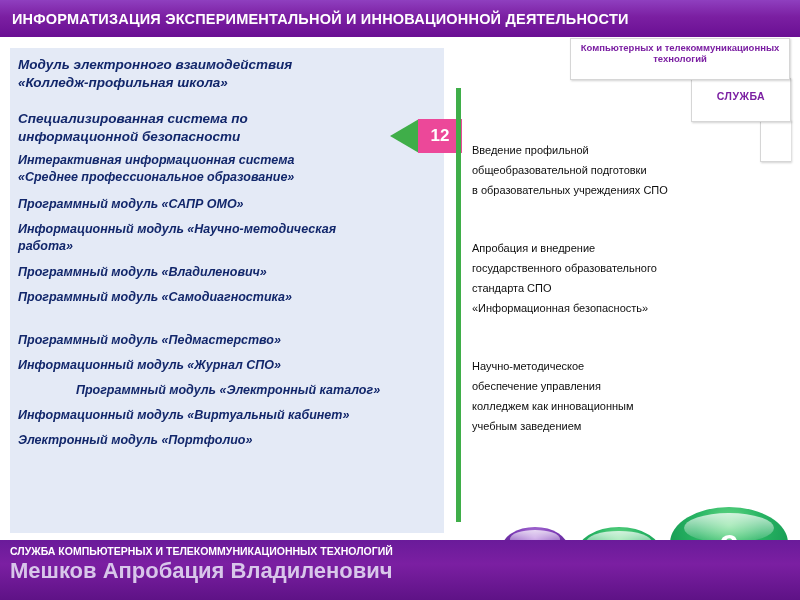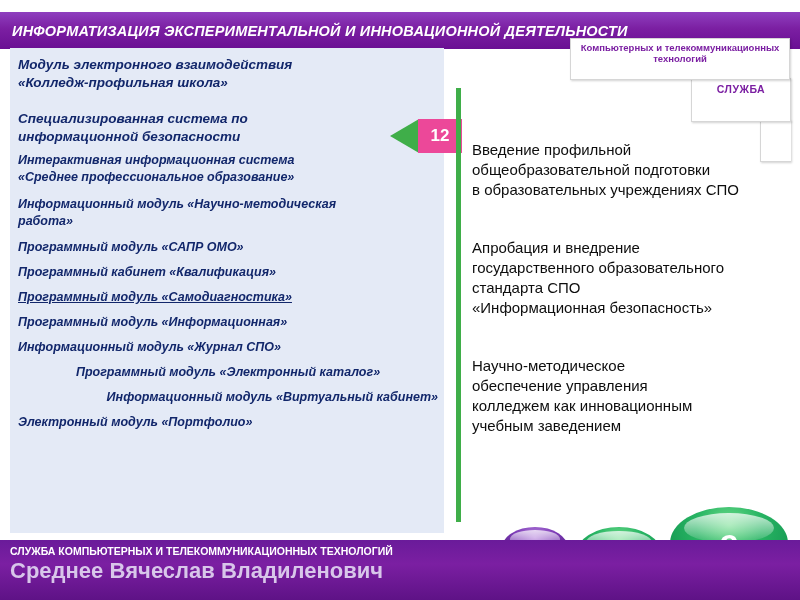--- a/index.html
+++ b/index.html
@@ -17,27 +17,26 @@
     position: relative;
     width: 800px;
     height: 600px;
     background: #ffffff;
     overflow: hidden;
   }
   
   .title-bar {
     position: absolute;
     left: 0;
-    top: 12px;
+    top: 0;
     width: 800px;
     height: 37px;
     background: linear-gradient(to bottom, #8f3fbf 0%, #7b1fa2 45%, #6a0f93 100%);
     display: flex;
     align-items: center;
-    font-style: italic;
   }
   .title-bar .title-text {
     color: #ffffff;
     font-size: 14.5px;
     font-weight: bold;
     letter-spacing: 0.2px;
     padding-left: 12px;
     white-space: nowrap;
   }
   
@@ -65,21 +64,21 @@
     left: 691px;
     top: 78px;
     width: 98px;
     height: 42px;
   }
   .tr-box-2 .lbl {
     color: #7b1fa2;
     font-size: 10.5px;
     font-weight: bold;
     text-align: center;
-    padding-top: 4px;
+    padding-top: 11px;
     letter-spacing: 0.5px;
   }
   .tr-box-3 {
     left: 760px;
     top: 120px;
     width: 30px;
     height: 40px;
     border-right: none;
   }
   
@@ -157,21 +156,21 @@
   }
   
   .right-col {
     position: absolute;
     left: 472px;
     top: 140px;
     width: 320px;
   }
   .r-item {
     color: #0d0d0d;
-    font-size: 15px;
+    font-size: 11px;
     line-height: 20px;
     white-space: pre-line;
   }
   .r-gap-1 { margin-bottom: 38px; }
   .r-gap-2 { margin-bottom: 38px; }
   
   .bottom-bar {
     position: absolute;
     left: 0;
     top: 540px;
@@ -260,29 +259,29 @@
   </div>
 
   <div class="panel"></div>
   <div class="panel-list">
     <div class="p-item big" style="margin-bottom:18px;">Модуль электронного взаимодействия
 «Колледж-профильная школа»</div>
     <div class="p-item big" style="margin-bottom:6px;">Специализированная система по
 информационной безопасности</div>
     <div class="p-item small" style="margin-bottom:10px;">Интерактивная информационная система
 «Среднее профессиональное образование»</div>
+    <div class="p-item small" style="margin-bottom:8px;">Программный модуль «САПР ОМО»</div>
     <div class="p-item small" style="margin-bottom:9px;">Информационный модуль «Научно-методическая
 работа»</div>
-    <div class="p-item small" style="margin-bottom:8px;">Программный модуль «САПР ОМО»</div>
-    <div class="p-item small" style="margin-bottom:8px;">Программный кабинет «Квалификация»</div>
-    <div class="p-item small" style="margin-bottom:8px;text-decoration:underline;">Программный модуль «Самодиагностика»</div>
-    <div class="p-item small" style="margin-bottom:8px;">Программный модуль «Информационная»</div>
+    <div class="p-item small" style="margin-bottom:8px;">Программный модуль «Владиленович»</div>
+    <div class="p-item small" style="margin-bottom:26px;">Программный модуль «Самодиагностика»</div>
+    <div class="p-item small" style="margin-bottom:8px;">Программный модуль «Педмастерство»</div>
     <div class="p-item small" style="margin-bottom:8px;">Информационный модуль «Журнал СПО»</div>
     <div class="p-item small" style="margin-bottom:8px;text-align:center;">Программный модуль «Электронный каталог»</div>
-    <div class="p-item small" style="margin-bottom:8px;text-align:right;">Информационный модуль «Виртуальный кабинет»</div>
+    <div class="p-item small" style="margin-bottom:8px;">Информационный модуль «Виртуальный кабинет»</div>
     <div class="p-item small">Электронный модуль «Портфолио»</div>
   </div>
 
   <div class="arrow-wrap">
     <div class="arrow-head"></div>
     <div class="arrow-box">
       <span class="num">12</span>
     </div>
   </div>
 
@@ -318,16 +317,16 @@
     </div>
 
     <div class="btn-oval btn-green" style="left:190px; top:2px; width:118px; height:72px;">
       <div class="btn-gloss"></div>
       <div class="btn-glyph" style="font-size:36px;">е</div>
     </div>
   </div>
 
   <div class="bottom-bar">
     <div class="line1">СЛУЖБА КОМПЬЮТЕРНЫХ И ТЕЛЕКОММУНИКАЦИОННЫХ ТЕХНОЛОГИЙ</div>
-    <div class="line2">Среднее Вячеслав Владиленович</div>
+    <div class="line2">Мешков Апробация Владиленович</div>
   </div>
 
 </div>
 
 </body></html>

